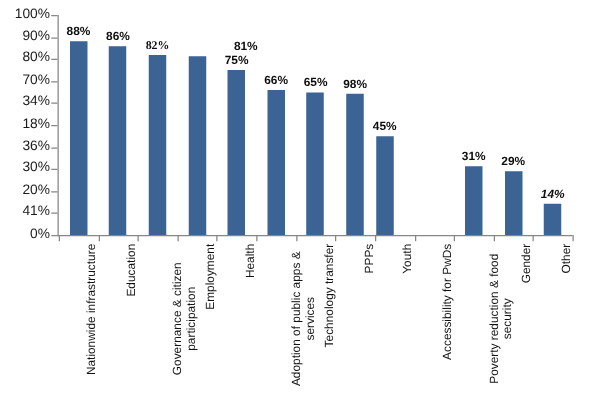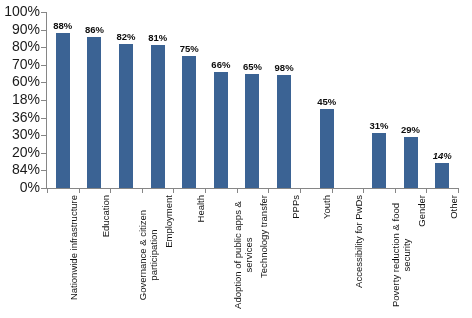--- a/index.html
+++ b/index.html
@@ -27,21 +27,21 @@
     left: 0px;
     top: 0px;
     width: 40px;
     height: 200px;
   }
   .y-tick-label {
     position: absolute;
     right: 0px;
     width: 40px;
     text-align: right;
-    font-size: 14px;
+    font-size: 11px;
     line-height: 9.5px;
     color: #1a1a1a;
     font-family: "Liberation Sans", sans-serif;
     white-space: nowrap;
   }
   .y-tick-mark {
     position: absolute;
     left: 41px;
     width: 5px;
     height: 0px;
@@ -144,31 +144,31 @@
   }
 </style>
 </head>
 <body>
 
 <div id="chart-root">
 
   <div id="y-axis-labels">
       <div class="y-tick-label" style="top: 183px;">0%</div>
       <div class="y-tick-mark" style="top: 188px;"></div>
-      <div class="y-tick-label" style="top: 165.4px;">84%</div>
+      <div class="y-tick-label" style="top: 165.4px;">41%</div>
       <div class="y-tick-mark" style="top: 170.4px;"></div>
       <div class="y-tick-label" style="top: 147.8px;">20%</div>
       <div class="y-tick-mark" style="top: 152.8px;"></div>
       <div class="y-tick-label" style="top: 130.2px;">30%</div>
       <div class="y-tick-mark" style="top: 135.2px;"></div>
       <div class="y-tick-label" style="top: 112.6px;">36%</div>
       <div class="y-tick-mark" style="top: 117.6px;"></div>
       <div class="y-tick-label" style="top: 95px;">18%</div>
       <div class="y-tick-mark" style="top: 100px;"></div>
-      <div class="y-tick-label" style="top: 77.4px;">60%</div>
+      <div class="y-tick-label" style="top: 77.4px;">34%</div>
       <div class="y-tick-mark" style="top: 82.4px;"></div>
       <div class="y-tick-label" style="top: 59.8px;">70%</div>
       <div class="y-tick-mark" style="top: 64.8px;"></div>
       <div class="y-tick-label" style="top: 42.2px;">80%</div>
       <div class="y-tick-mark" style="top: 47.2px;"></div>
       <div class="y-tick-label" style="top: 24.6px;">90%</div>
       <div class="y-tick-mark" style="top: 29.6px;"></div>
       <div class="y-tick-label" style="top: 7px;">100%</div>
       <div class="y-tick-mark" style="top: 12px;"></div>
     </div>
@@ -180,43 +180,43 @@
       <div class="bar-slot" style="left: 0px; width: 31.6154px;">
         <div class="bar-rect" title="Nationwide infrastructure 88%" style="height: 154.88px; background: rgb(59, 99, 148);"></div>
         <div class="bar-value" style="bottom: 156.88px;">88%</div>
       </div>
       <div class="bar-slot" style="left: 31.6154px; width: 31.6154px;">
         <div class="bar-rect" title="Education 86%" style="height: 151.36px; background: rgb(59, 99, 148);"></div>
         <div class="bar-value" style="bottom: 153.36px;">86%</div>
       </div>
       <div class="bar-slot" style="left: 63.2308px; width: 31.6154px;">
         <div class="bar-rect" title="Governance &amp; citizen participation 82%" style="height: 144.32px; background: rgb(59, 99, 148);"></div>
-        <div class="bar-value" style="bottom: 146.32px;">82%</div>
+        <div class="bar-value" style="bottom: 146.32px; font-family: Liberation Serif, serif;">82%</div>
       </div>
       <div class="bar-slot" style="left: 94.8462px; width: 31.6154px;">
         <div class="bar-rect" title="Employment 81%" style="height: 142.56px; background: rgb(59, 99, 148);"></div>
-        <div class="bar-value" style="bottom: 144.56px;">81%</div>
+        <div class="bar-value" style="bottom: 144.56px; margin-left: 39px;">81%</div>
       </div>
       <div class="bar-slot" style="left: 126.462px; width: 31.6154px;">
         <div class="bar-rect" title="Health 75%" style="height: 132px; background: rgb(59, 99, 148);"></div>
         <div class="bar-value" style="bottom: 134px;">75%</div>
       </div>
       <div class="bar-slot" style="left: 158.077px; width: 31.6154px;">
         <div class="bar-rect" title="Adoption of public apps &amp; services 66%" style="height: 116.16px; background: rgb(59, 99, 148);"></div>
         <div class="bar-value" style="bottom: 118.16px;">66%</div>
       </div>
       <div class="bar-slot" style="left: 189.692px; width: 31.6154px;">
         <div class="bar-rect" title="Technology transfer 65%" style="height: 114.4px; background: rgb(59, 99, 148);"></div>
         <div class="bar-value" style="bottom: 116.4px;">65%</div>
       </div>
       <div class="bar-slot" style="left: 221.308px; width: 31.6154px;">
         <div class="bar-rect" title="PPPs 64%" style="height: 112.64px; background: rgb(59, 99, 148);"></div>
         <div class="bar-value" style="bottom: 114.64px;">98%</div>
       </div>
-      <div class="bar-slot" style="left: 264px; width: 31.6154px;">
+      <div class="bar-slot" style="left: 245px; width: 31.6154px;">
         <div class="bar-rect" title="Youth 45%" style="height: 79.2px; background: rgb(59, 99, 148);"></div>
         <div class="bar-value" style="bottom: 81.2px;">45%</div>
       </div>
       <div class="bar-slot" style="left: 316.154px; width: 31.6154px;">
         <div class="bar-rect" title="Poverty reduction &amp; food security 31%" style="height: 54.56px; background: rgb(59, 99, 148);"></div>
         <div class="bar-value" style="bottom: 56.56px;">31%</div>
       </div>
       <div class="bar-slot" style="left: 347.769px; width: 31.6154px;">
         <div class="bar-rect" title="Gender 29%" style="height: 51.04px; background: rgb(59, 99, 148);"></div>
         <div class="bar-value" style="bottom: 53.04px;">29%</div>

